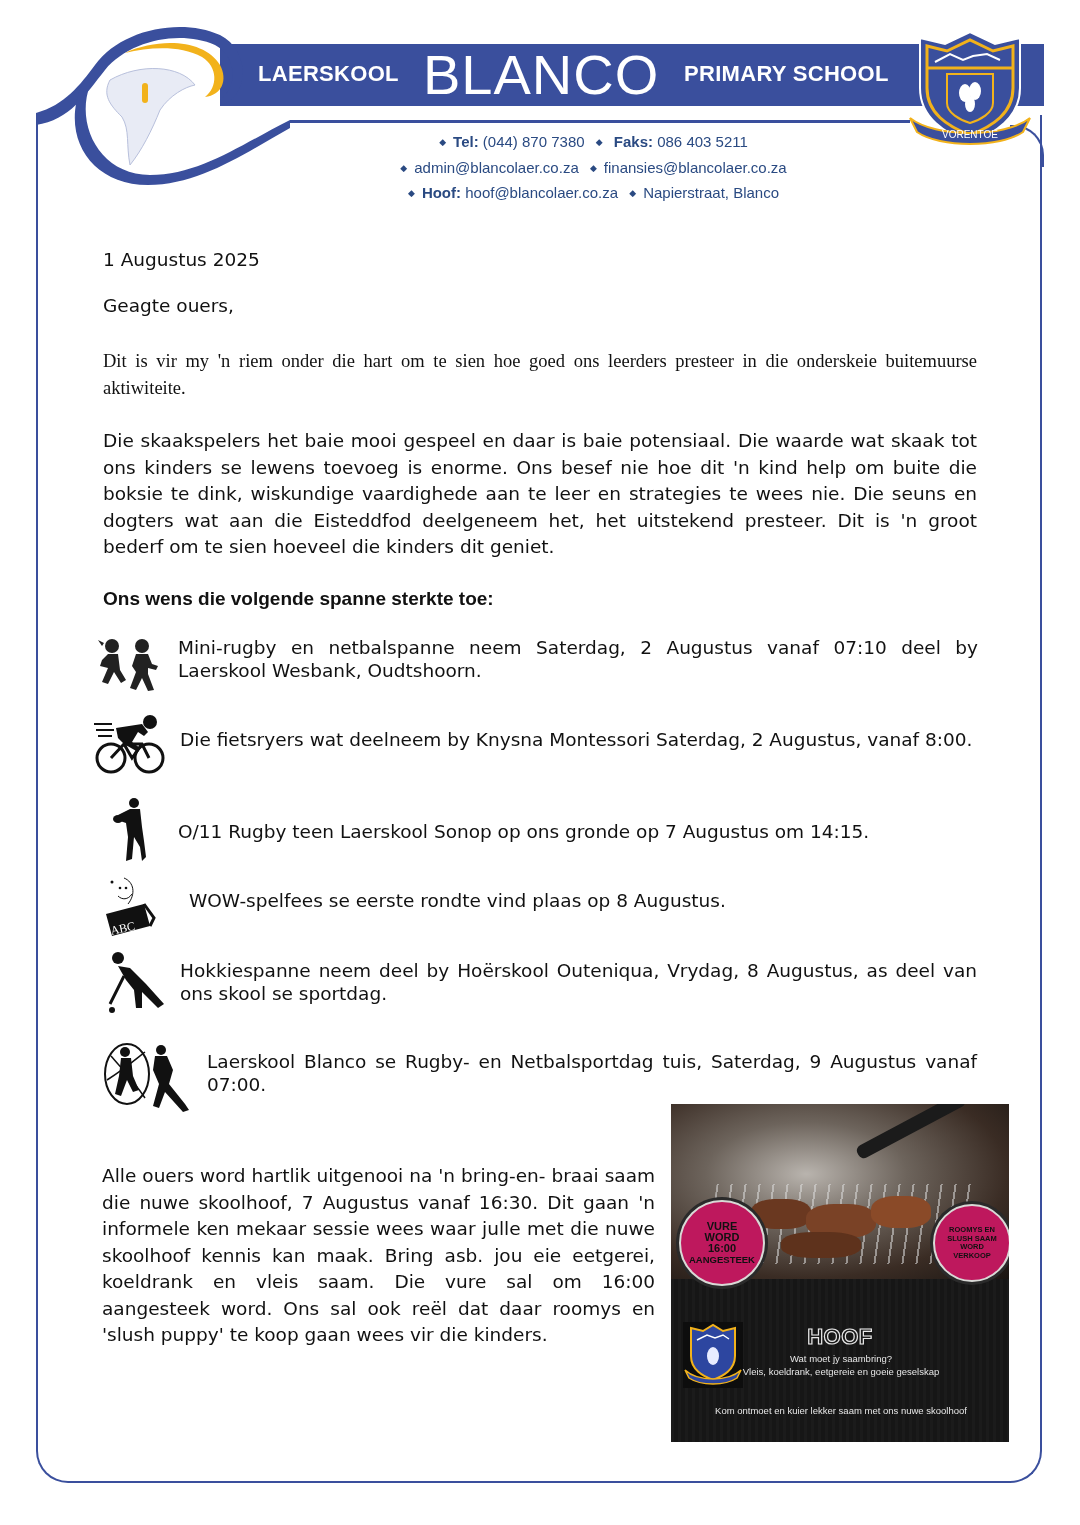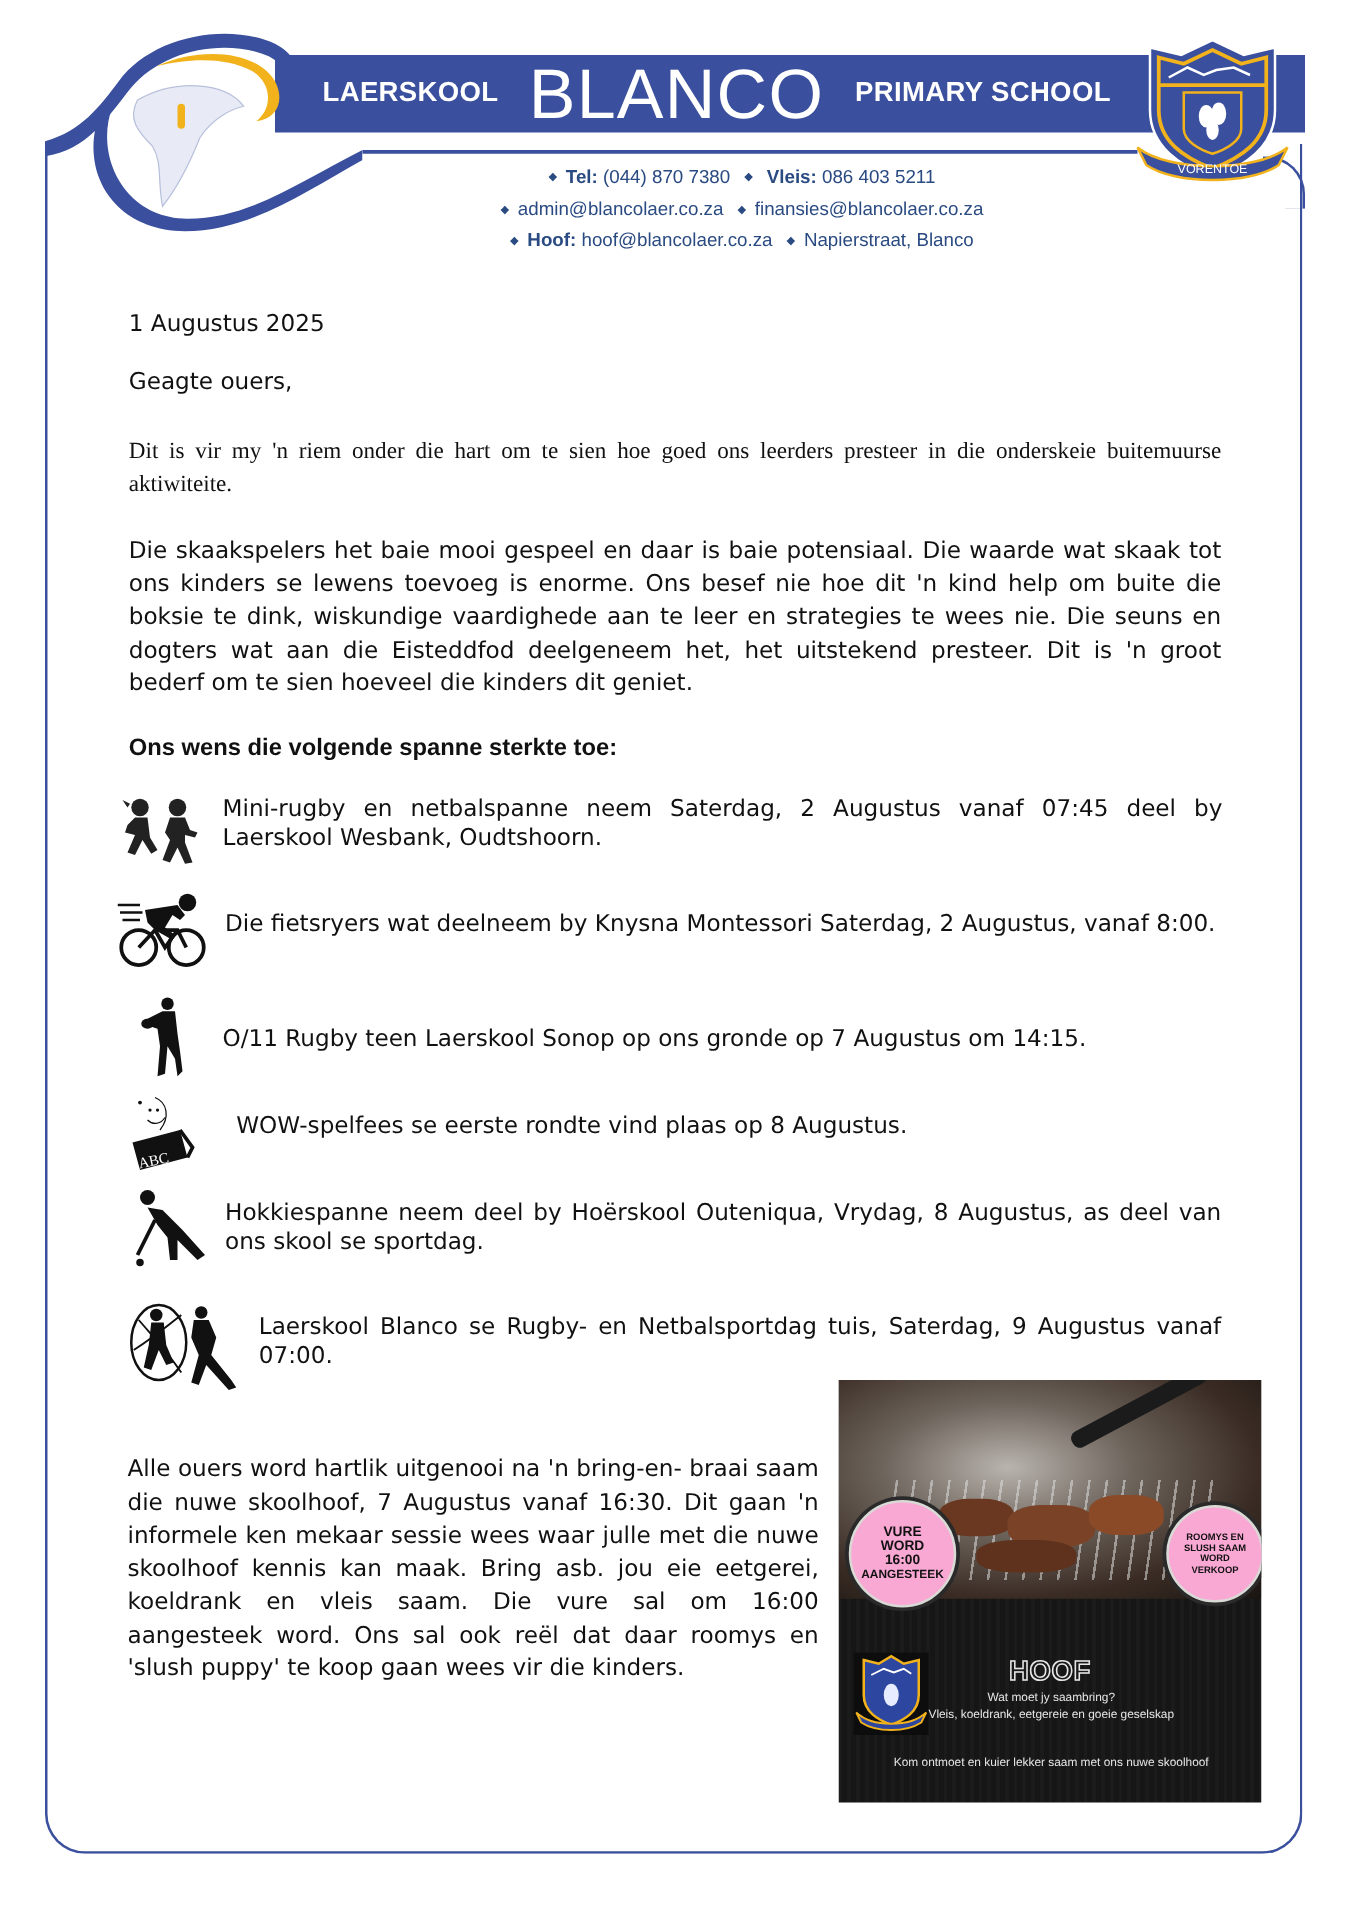--- a/index.html
+++ b/index.html
@@ -42,21 +42,21 @@
   .p3 { left: 102px; top: 1163px; width: 553px; line-height: 26.5px; }
 
   
   .flyer { position: absolute; left: 671px; top: 1104px; width: 338px; height: 338px; background: #161616; overflow: hidden; }
   .flyer-photo { position: absolute; left: 0; top: 0; width: 338px; height: 175px;
     background: radial-gradient(ellipse at 40% 40%, #b9b4ae 0%, #6d645c 35%, #3a2c24 70%, #1a1512 100%); }
   .meat { position: absolute; border-radius: 40%; }
   .grill { position: absolute; left: 40px; top: 80px; width: 260px; height: 80px; transform: skewX(-8deg);
     background: repeating-linear-gradient(90deg, rgba(220,220,220,0.55) 0 2px, transparent 2px 14px); }
   .tongs { position: absolute; left: 180px; top: 15px; width: 120px; height: 14px; background: #1b1b1b; transform: rotate(-28deg); border-radius: 6px; }
-  .badge { position: absolute; border-radius: 50%; background: #f9a8d4; border: 2px solid #d9d9d6; box-shadow: 0 0 0 3px #2a2a2a;
+  .badge { position: absolute; border-radius: 50%; background: #be185d; border: 2px solid #d9d9d6; box-shadow: 0 0 0 3px #2a2a2a;
     display: flex; align-items: center; justify-content: center; text-align: center; font-family: "Liberation Sans", sans-serif; font-weight: bold; color: #111; }
   .badge-l { left: 8px; top: 96px; width: 82px; height: 82px; font-size: 11px; line-height: 11px; }
   .badge-r { left: 262px; top: 100px; width: 74px; height: 74px; font-size: 7.5px; line-height: 8.5px; }
   .flyer-title { position: absolute; left: 0; width: 338px; text-align: center; font-family: "Liberation Sans", sans-serif; font-weight: bold; color: #1a1a1a;
     -webkit-text-stroke: 1.2px #e8e8e8; letter-spacing: 0.5px; }
   .ft1 { top: 184px; font-size: 22px; }
   .ft2 { top: 220px; font-size: 22px; left: 0; }
   .flyer-sub { position: absolute; left: 60px; width: 220px; text-align: center; color: #e6e6e6; font-family: "Liberation Sans", sans-serif; font-size: 9.5px; line-height: 13px; }
   .fs1 { top: 248px; }
   .fs2 { top: 300px; left: 40px; width: 260px; }
@@ -92,21 +92,21 @@
   <path d="M42 46 L 88 46 L 88 75 C 88 85, 75 92, 65 95 C 55 92, 42 85, 42 75 Z" fill="none" stroke="#f2b21b" stroke-width="2"></path>
   <ellipse cx="60" cy="65" rx="6" ry="9" fill="#fff"></ellipse>
     <ellipse cx="70" cy="63" rx="6" ry="9" fill="#fff"></ellipse>
     <ellipse cx="65" cy="76" rx="5" ry="8" fill="#fff"></ellipse>
   <path d="M5 90 C 30 110, 100 110, 125 90 L 118 104 C 95 120, 35 120, 12 104 Z" fill="#3a4f9d" stroke="#f2b21b" stroke-width="2"></path>
   <text x="65" y="110" font-size="10" fill="#fff" text-anchor="middle" font-family="Liberation Sans, sans-serif">VORENTOE</text>
 </svg>
 
 <div class="contact c1">
   <span class="dot">◆</span><b>Tel:</b> <span>(044) 870 7380</span>
-  <span class="dot">◆</span> <b>Vleis:</b> <span>086 403 5211</span>
+  <span class="dot">◆</span> <b>Faks:</b> <span>086 403 5211</span>
 </div>
 <div class="contact c2">
   <span class="dot">◆</span><span>admin@blancolaer.co.za</span>
   <span class="dot">◆</span><span>finansies@blancolaer.co.za</span>
 </div>
 <div class="contact c3">
   <span class="dot">◆</span><b>Hoof:</b> <span>hoof@blancolaer.co.za</span>
   <span class="dot">◆</span><span>Napierstraat, Blanco</span>
 </div>
 
@@ -117,21 +117,21 @@
 <div class="txt heading">Ons wens die volgende spanne sterkte toe:</div>
 
 <div class="event" style="left:94px;top:636px;">
   <svg class="icon" style="left:0;top:0;" width="70" height="58" viewBox="0 0 70 58">
     <circle cx="18" cy="10" r="7" fill="#222"></circle>
       <path d="M10 7 L4 4 L8 10Z" fill="#222"></path>
     <path d="M14 18 L24 18 L26 34 L32 44 L27 47 L20 36 L14 48 L8 46 L14 32 L6 30 L8 24Z" fill="#222"></path>
     <circle cx="48" cy="10" r="7" fill="#222"></circle>
     <path d="M42 18 L54 18 L58 28 L64 30 L62 34 L54 32 L54 38 L60 54 L54 55 L48 42 L42 54 L36 52 L42 36 L38 30Z" fill="#222"></path>
   </svg>
-  <div class="etext" style="left:84px;top:0;width:800px;">Mini-rugby en netbalspanne neem Saterdag, 2 Augustus vanaf 07:45 deel by Laerskool Wesbank, Oudtshoorn.</div>
+  <div class="etext" style="left:84px;top:0;width:800px;">Mini-rugby en netbalspanne neem Saterdag, 2 Augustus vanaf 07:10 deel by Laerskool Wesbank, Oudtshoorn.</div>
 </div>
 
 <div class="event" style="left:94px;top:714px;">
   <svg class="icon" style="left:0;top:0;" width="72" height="62" viewBox="0 0 72 62">
     <line x1="0" y1="10" x2="18" y2="10" stroke="#111" stroke-width="2"></line>
       <line x1="2" y1="16" x2="20" y2="16" stroke="#111" stroke-width="2"></line>
       <line x1="4" y1="22" x2="18" y2="22" stroke="#111" stroke-width="2"></line>
     <circle cx="56" cy="8" r="7" fill="#111"></circle>
     <path d="M22 14 L48 10 L54 18 L50 22 L44 18 L38 28 L46 34 L44 38 L30 30 L24 24Z" fill="#111"></path>
     <circle cx="17" cy="44" r="14" fill="none" stroke="#111" stroke-width="3"></circle>

